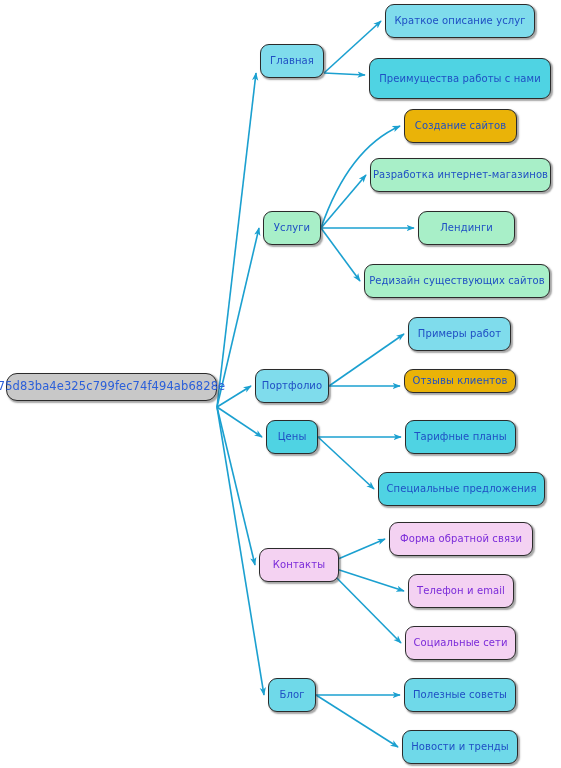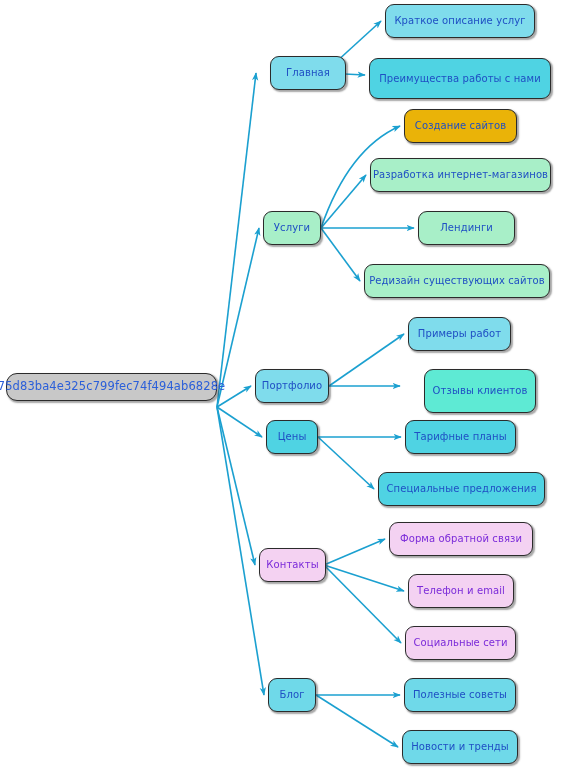--- a/index.html
+++ b/index.html
@@ -84,21 +84,21 @@
       <path d="M 324 565 L 385 539" stroke="#1ba0d0" stroke-width="1.6" fill="none" marker-end="url(#arrow)"></path>
       <path d="M 324 565 L 404 591" stroke="#1ba0d0" stroke-width="1.6" fill="none" marker-end="url(#arrow)"></path>
       <path d="M 324 565 L 401 643" stroke="#1ba0d0" stroke-width="1.6" fill="none" marker-end="url(#arrow)"></path>
       <path d="M 217 407 L 264 695" stroke="#1ba0d0" stroke-width="1.6" fill="none" marker-end="url(#arrow)"></path>
       <path d="M 316 695 L 400 695" stroke="#1ba0d0" stroke-width="1.6" fill="none" marker-end="url(#arrow)"></path>
       <path d="M 316 695 L 398 747" stroke="#1ba0d0" stroke-width="1.6" fill="none" marker-end="url(#arrow)"></path>
     </svg>
 <div class="node node-root" style="left: 6px; top: 373px; width: 211px; height: 28px; background: rgb(200, 200, 200); color: rgb(43, 95, 217);">
       <span class="label">75d83ba4e325c799fec74f494ab6828e</span>
     </div>
-    <div class="node node-cyan-light" style="left: 260px; top: 56px; width: 76px; height: 34px; background: rgb(127, 220, 236); color: rgb(31, 79, 196); margin-left: 10px;">
+    <div class="node node-cyan-light" style="left: 260px; top: 44px; width: 64px; height: 34px; background: rgb(127, 220, 236); color: rgb(31, 79, 196);">
       <span class="label">Главная</span>
     </div>
     <div class="node node-cyan-light" style="left: 385px; top: 4px; width: 150px; height: 34px; background: rgb(127, 220, 236); color: rgb(31, 79, 196);">
       <span class="label">Краткое описание услуг</span>
     </div>
     <div class="node node-cyan-deep" style="left: 369px; top: 58px; width: 182px; height: 41px; background: rgb(79, 211, 227); color: rgb(31, 79, 196);">
       <span class="label">Преимущества работы с нами</span>
     </div>
     <div class="node node-green" style="left: 263px; top: 211px; width: 58px; height: 34px; background: rgb(168, 239, 200); color: rgb(31, 79, 196);">
       <span class="label">Услуги</span>
@@ -114,33 +114,33 @@
     </div>
     <div class="node node-green" style="left: 364px; top: 264px; width: 186px; height: 34px; background: rgb(168, 239, 200); color: rgb(31, 79, 196);">
       <span class="label">Редизайн существующих сайтов</span>
     </div>
     <div class="node node-cyan-light" style="left: 255px; top: 369px; width: 74px; height: 34px; background: rgb(127, 220, 236); color: rgb(31, 79, 196);">
       <span class="label">Портфолио</span>
     </div>
     <div class="node node-cyan-light" style="left: 408px; top: 317px; width: 103px; height: 34px; background: rgb(127, 220, 236); color: rgb(31, 79, 196);">
       <span class="label">Примеры работ</span>
     </div>
-    <div class="node node-cyan-light" style="left: 424px; top: 369px; width: 112px; height: 44px; background: #5eead4; color: rgb(31, 79, 196);">
+    <div class="node node-cyan-light" style="left: 404px; top: 369px; width: 112px; height: 24px; background: #eab308; color: rgb(31, 79, 196);">
       <span class="label">Отзывы клиентов</span>
     </div>
     <div class="node node-cyan-deep" style="left: 266px; top: 420px; width: 52px; height: 34px; background: rgb(79, 211, 227); color: rgb(31, 79, 196);">
       <span class="label">Цены</span>
     </div>
     <div class="node node-cyan-deep" style="left: 405px; top: 420px; width: 111px; height: 34px; background: rgb(79, 211, 227); color: rgb(31, 79, 196); text-align: right;">
       <span class="label">Тарифные планы</span>
     </div>
     <div class="node node-cyan-deep" style="left: 378px; top: 472px; width: 167px; height: 34px; background: rgb(79, 211, 227); color: rgb(31, 79, 196);">
       <span class="label">Специальные предложения</span>
     </div>
-    <div class="node node-pink" style="left: 259px; top: 548px; width: 67px; height: 34px; background: rgb(244, 210, 242); color: rgb(123, 43, 217);">
+    <div class="node node-pink" style="left: 259px; top: 548px; width: 80px; height: 34px; background: rgb(244, 210, 242); color: rgb(123, 43, 217);">
       <span class="label">Контакты</span>
     </div>
     <div class="node node-pink" style="left: 389px; top: 522px; width: 144px; height: 34px; background: rgb(244, 210, 242); color: rgb(123, 43, 217);">
       <span class="label">Форма обратной связи</span>
     </div>
     <div class="node node-pink" style="left: 408px; top: 574px; width: 106px; height: 34px; background: rgb(244, 210, 242); color: rgb(123, 43, 217);">
       <span class="label">Телефон и email</span>
     </div>
     <div class="node node-pink" style="left: 405px; top: 626px; width: 111px; height: 34px; background: rgb(244, 210, 242); color: rgb(123, 43, 217);">
       <span class="label">Социальные сети</span>

